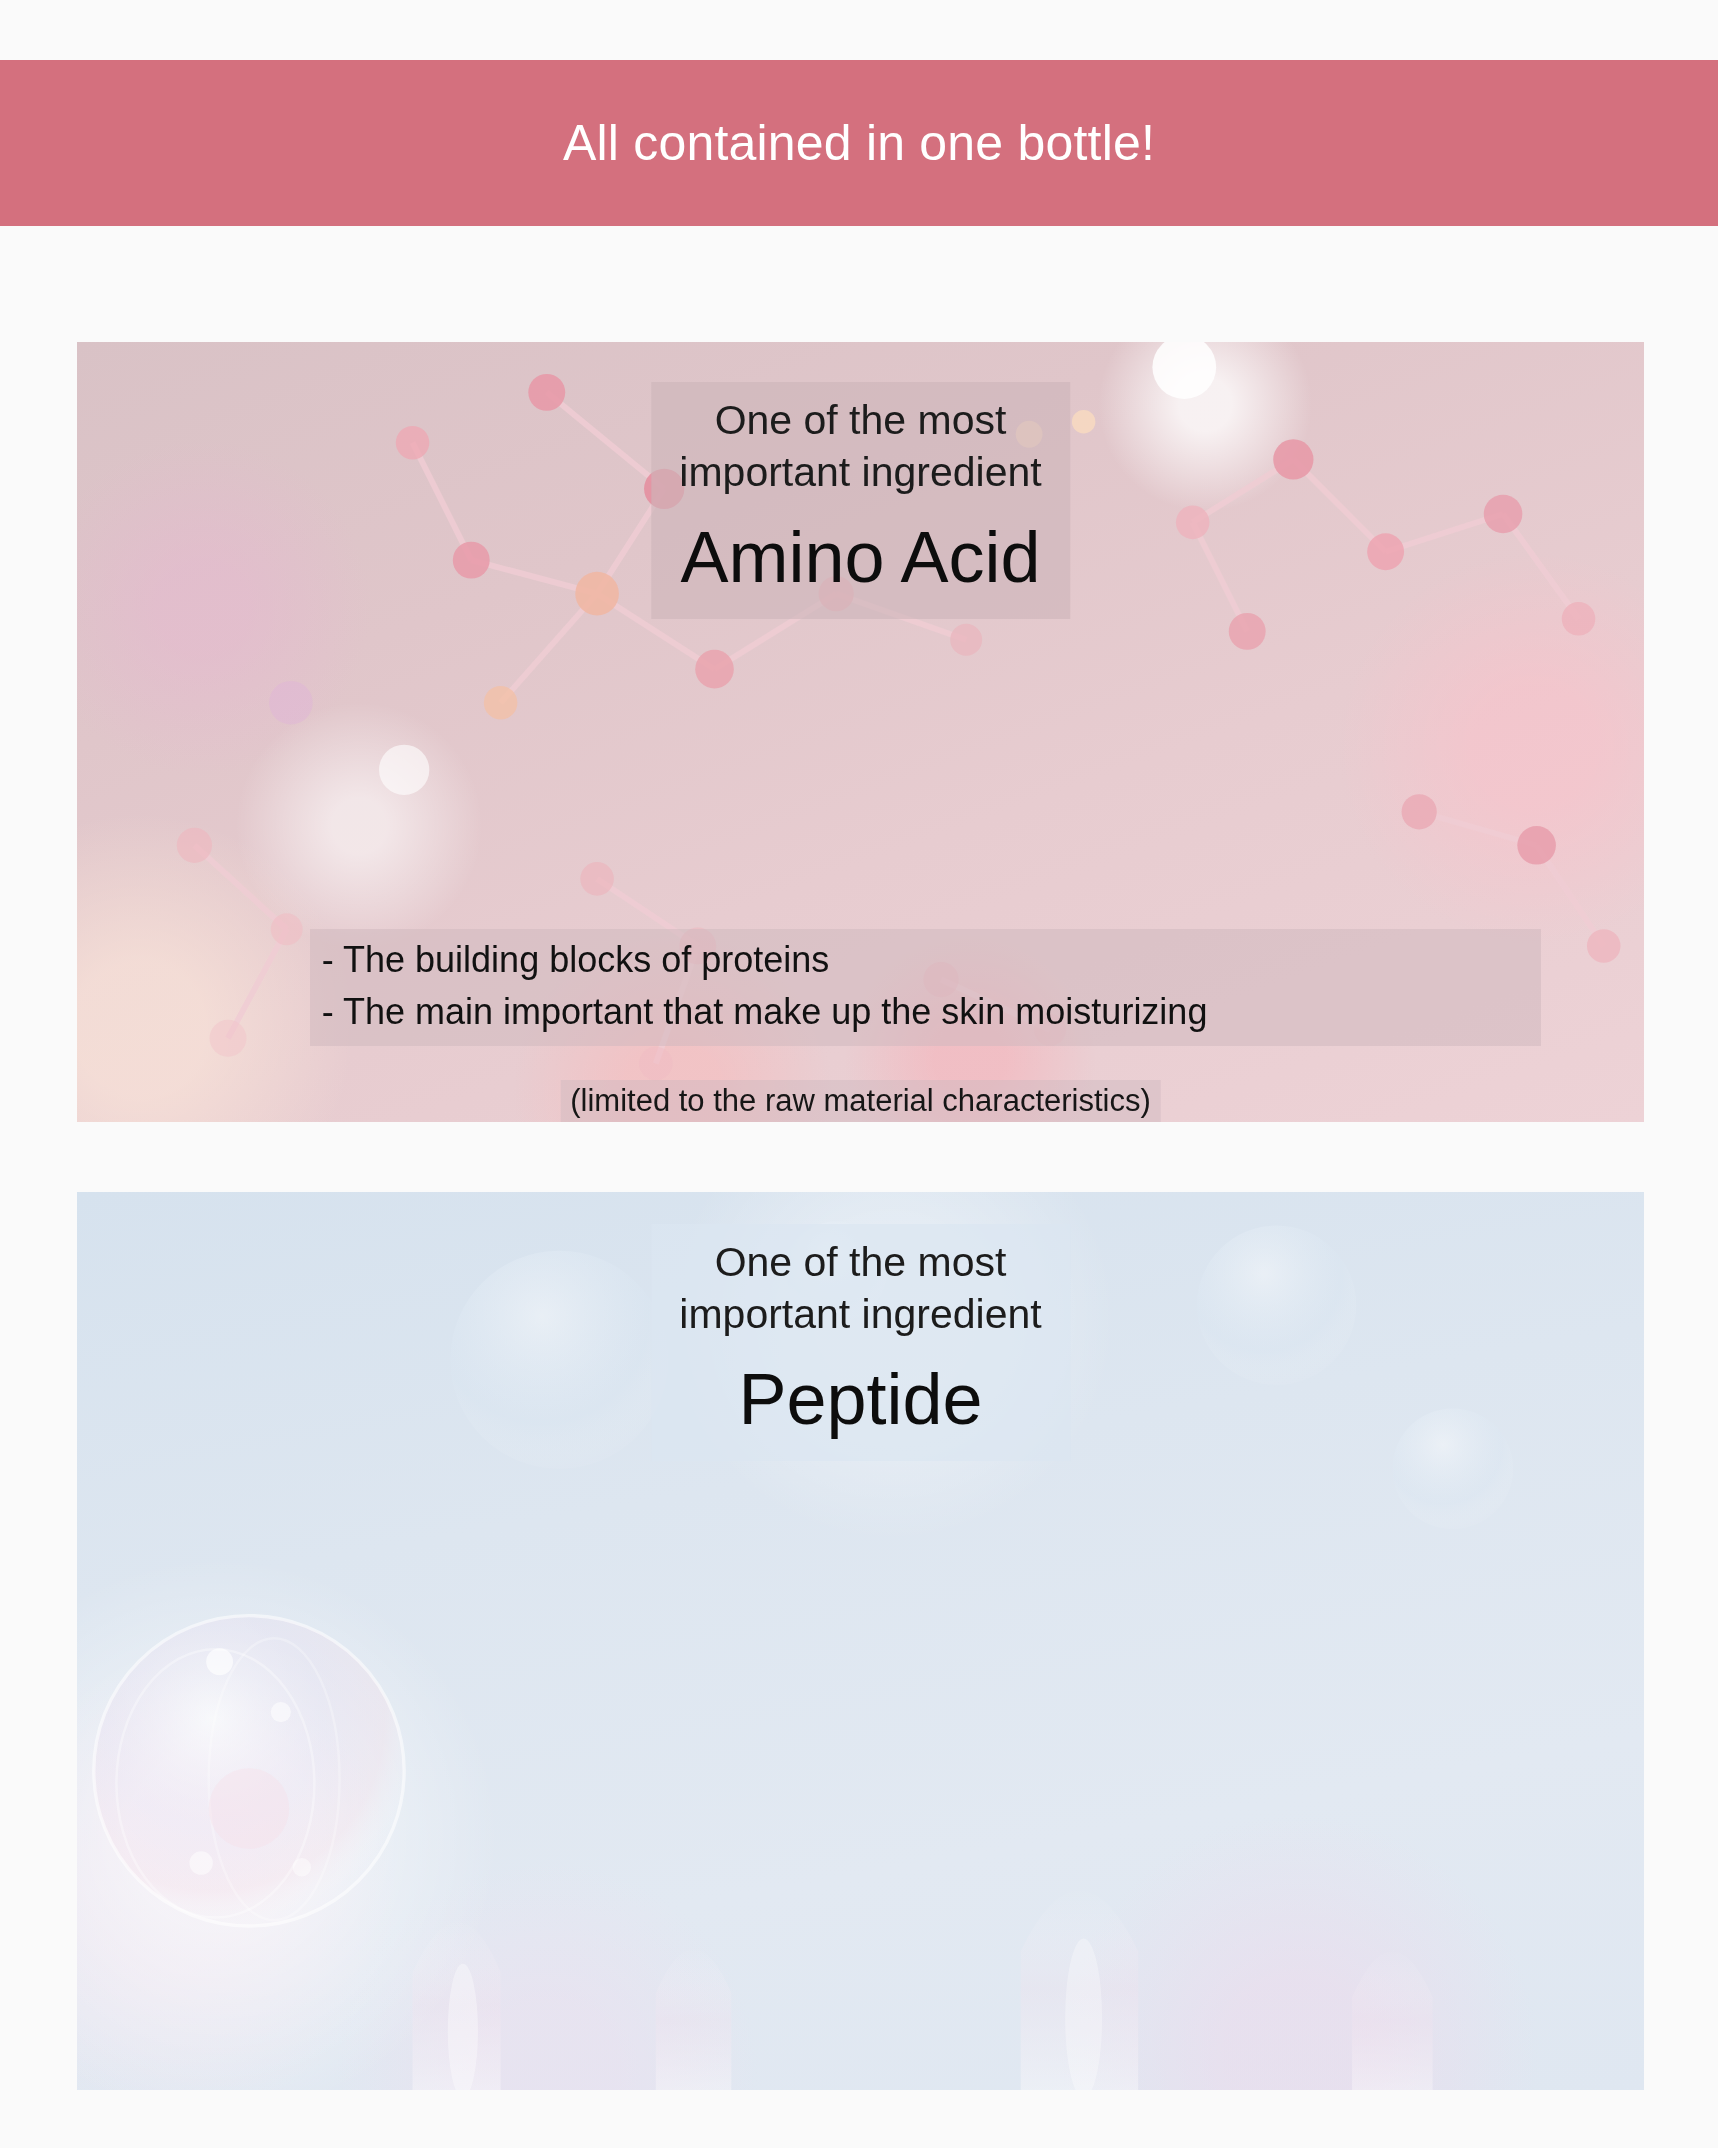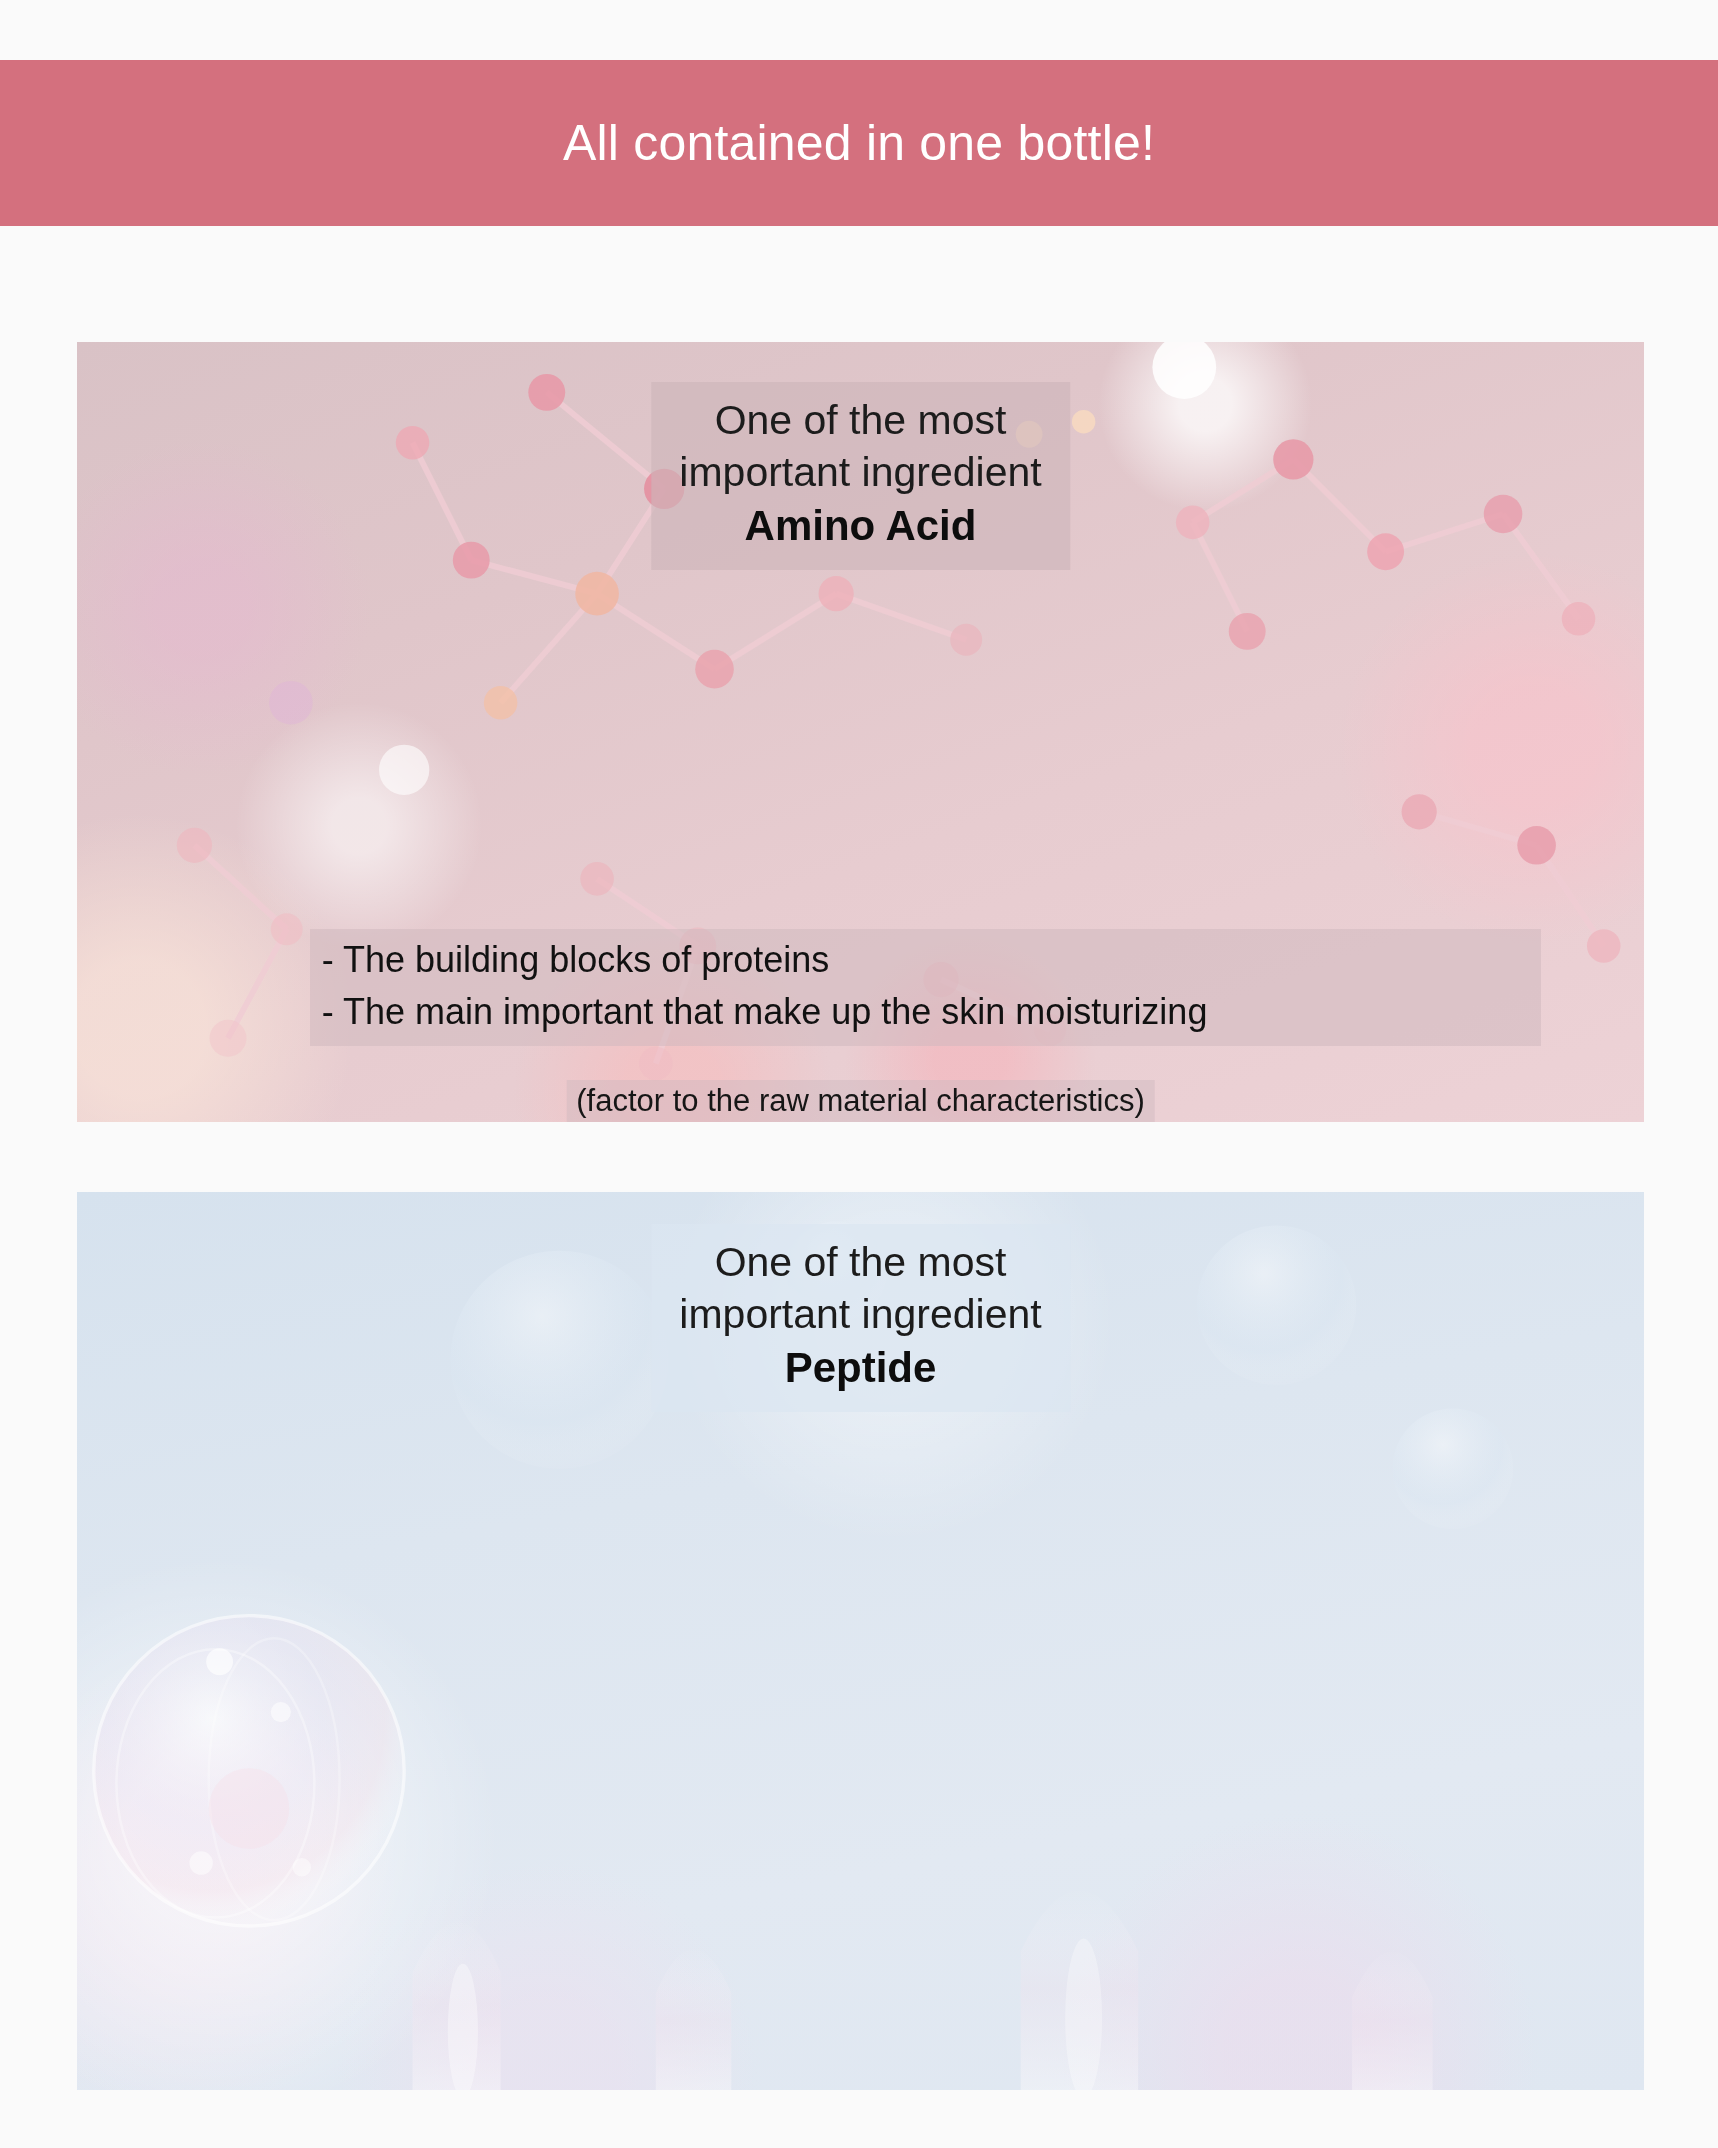--- a/index.html
+++ b/index.html
@@ -86,25 +86,25 @@
   #amino-heading { top: 40px; background: rgba(205,180,186,0.62); }
   #peptide-heading { top: 32px; background: rgba(219,230,241,0.72); }
 
   .heading-sub {
     font-size: 41px;
     color: #1c1c1c;
     line-height: 1.28;
     font-weight: 400;
   }
   .heading-main {
-    font-size: 42px;
+    font-size: 72px;
     color: #0d0d0d;
     line-height: 1.16;
-    font-weight: 700;
-    margin-top: 3px;
+    font-weight: 400;
+    margin-top: 17px;
   }
 
   
   .desc {
     position: absolute;
     font-size: 36px;
     color: #111111;
     line-height: 1.44;
     font-weight: 400;
   }
@@ -199,21 +199,21 @@
     <div class="heading-sub">One of the most</div>
     <div class="heading-sub">important ingredient</div>
     <div class="heading-main">Amino Acid</div>
   </div>
 
   <div class="desc" id="amino-desc">
     <div>- The building blocks of proteins</div>
     <div>- The main important that make up the skin moisturizing</div>
   </div>
 
-  <div class="limited-note" id="amino-limited">(factor to the raw material characteristics)</div>
+  <div class="limited-note" id="amino-limited">(limited to the raw material characteristics)</div>
 
 </div>
 
 <div class="panel" id="peptide-panel">
 
   <svg class="bubble-layer" viewBox="0 0 1868 1070" preserveAspectRatio="none">
     <defs>
       <radialGradient id="bub1" cx="38%" cy="33%" r="68%">
         <stop offset="0%" stop-color="#ffffff" stop-opacity="0.55"></stop>
         <stop offset="52%" stop-color="#eadcf0" stop-opacity="0.28"></stop>

